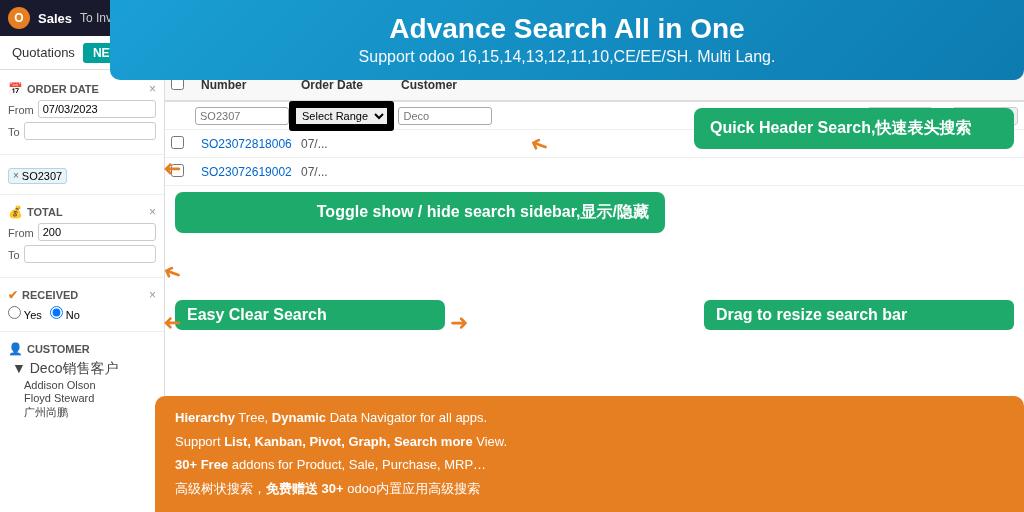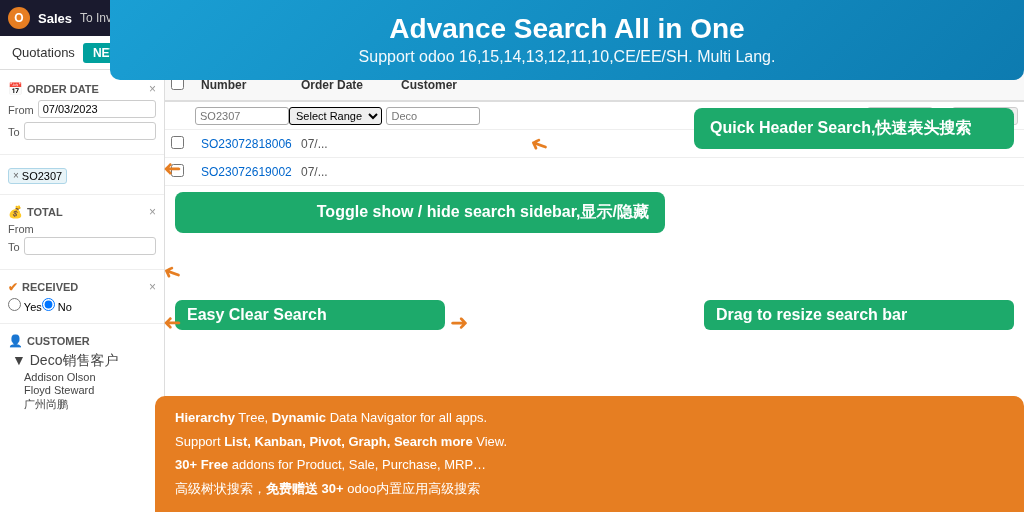--- a/index.html
+++ b/index.html
@@ -110,21 +110,21 @@
     }
     .separator { border-top: 1px solid #eee; margin: 6px 0; }
     .filter-label { font-size: 11px; color: #555; }
     .filter-value-tag {
       display: inline-flex; align-items: center;
       background: #e8f4f8; border: 1px solid #aed6e8;
       border-radius: 3px; padding: 1px 4px; font-size: 11px;
       gap: 3px;
     }
     .x-btn { cursor: pointer; color: #666; font-size: 10px; }
-    .radio-group { display: flex; gap: 0; font-size: 11px; align-items: center; }
+    .radio-group { display: flex; gap: 8px; font-size: 11px; align-items: center; }
     .tree-item { font-size: 14px; color: #444; padding-left: 4px; margin-bottom: 1px; }
     .tree-item-child { font-size: 11px; color: #444; padding-left: 16px; margin-bottom: 1px; }
 
     
     .table-area {
       flex: 1;
       background: #fff;
       overflow: hidden;
     }
 
@@ -177,21 +177,21 @@
     .hs-check { width: 24px; }
     .hs-input {
       width: 94px;
       border: 1px solid #aaa;
       border-radius: 3px;
       padding: 2px 4px;
       font-size: 11px;
     }
     .hs-select {
       font-size: 11px;
-      border: 1px solid #000000;
+      border: 7px solid #000000;
       border-radius: 3px;
       padding: 1px 2px;
     }
     .hs-spacer { flex: 1; }
     .hs-right {
       display: flex; gap: 4px; align-items: center;
     }
     .hs-select-sm {
       font-size: 11px;
       border: 1px solid #ccc;
@@ -329,20 +329,21 @@
     <div class="separator"></div>
 
     <div class="sidebar-section">
       <div class="sidebar-section-header">
         <span class="section-icon">💰</span>
         <span>TOTAL</span>
         <button class="close-btn">×</button>
       </div>
       <div class="filter-row">
         <span class="filter-label">From</span>
+        <input class="date-input" type="text" value="200" style="">
       </div>
       <div class="filter-row">
         <span class="filter-label">To</span>
         <input class="date-input" type="text" style="">
       </div>
     </div>
 
     <div class="separator"></div>
 
     <div class="sidebar-section">

